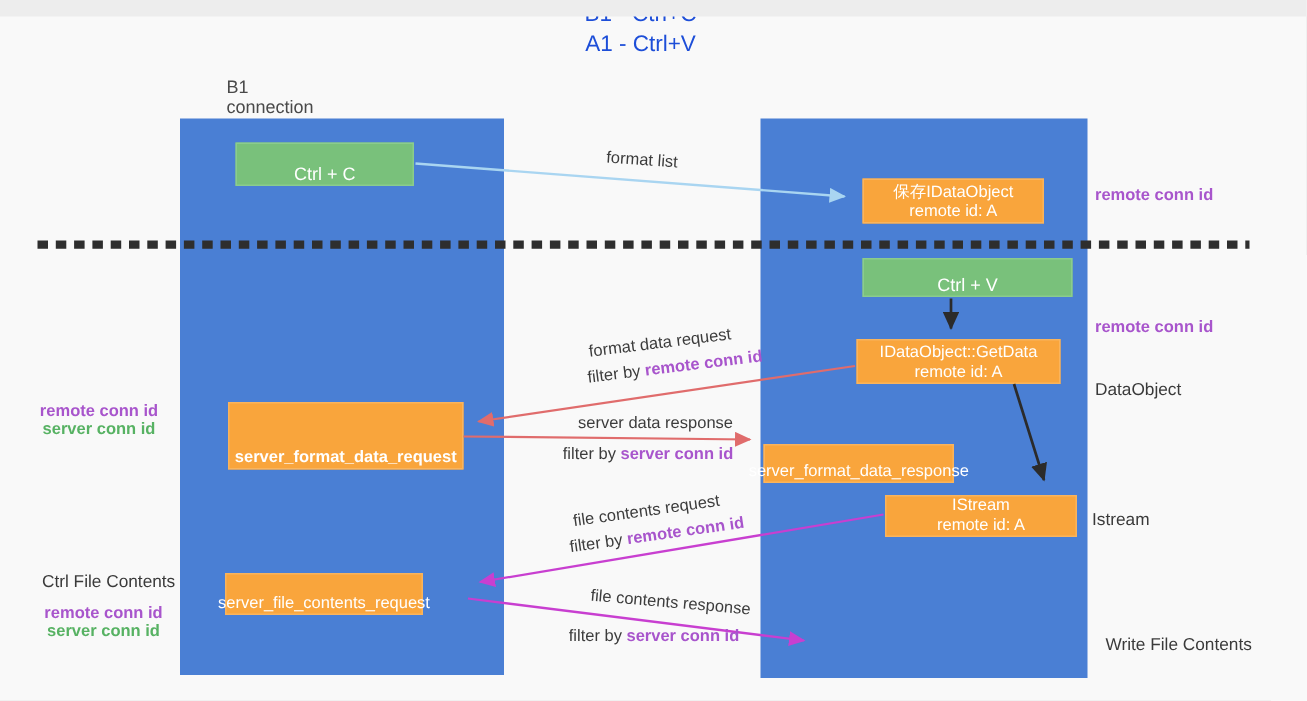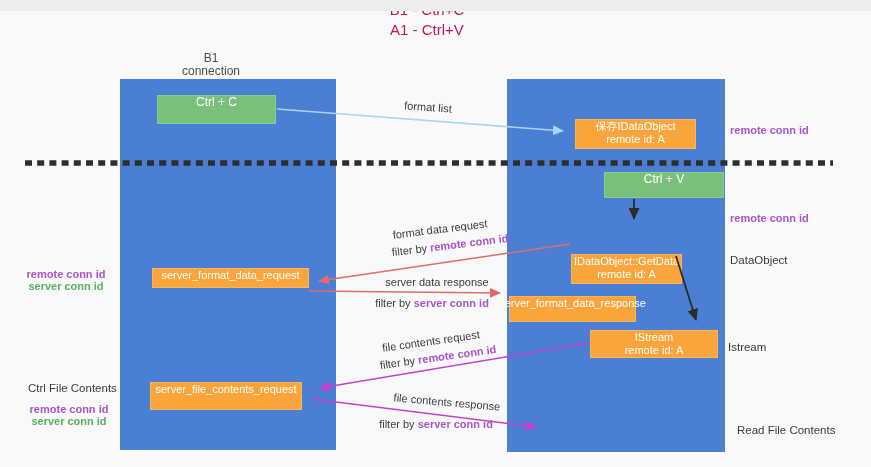--- a/index.html
+++ b/index.html
@@ -4,29 +4,29 @@
 <style>
   html,body { margin:0; padding:0; background:#e9e9e9; }
   .stage {
     position:relative; width:871px; height:467px; overflow:hidden;
     background:#f9f9f9;
     font-family:"Liberation Sans","DejaVu Sans",sans-serif;
     -webkit-font-smoothing:antialiased;
   }
   .title {
     position:absolute; left:0; top:6; width:854px; text-align:center;
-    font-size:15px; line-height:20px; color:#be185d;
+    font-size:15px; line-height:20px; color:#1d4ed8;
   }
   .col-header {
-    position:absolute; text-align:center; font-size:12px; line-height:13px; color:#4a4a4a;
+    position:absolute; font-size:12px; line-height:13px; color:#4a4a4a;
   }
   .col { position:absolute; background:#4a7fd4; }
   .box {
     position:absolute; display:flex; flex-direction:column;
-    align-items:center; justify-content:flex-start;
+    align-items:center; justify-content:flex-end;
     color:#ffffff; text-align:center; font-size:11px; line-height:13px;
     box-sizing:border-box; white-space:nowrap; z-index:3;
   }
   .box.orange { background:#f9a53c; border:1px solid #fab45c; }
   .box.green  { background:#79c17b; border:1px solid #8bcc8d; font-size:12px; }
   .flow-label {
     position:absolute; font-size:11px; color:#3c3c3c; white-space:nowrap; z-index:6;
   }
   .side-label {
     position:absolute; font-size:11px; color:#3a3a3a; white-space:nowrap; z-index:6;
@@ -59,47 +59,47 @@
     <div>Ctrl + C</div>
   </div>
 
   <div class="box orange" style="left:575px; top:119px; width:121px; height:30px;">
     <div class="stack">
       <div>保存IDataObject</div>
       <div>remote id: A</div>
     </div>
   </div>
 
-  <div class="box green" style="left:575px; top:172px; width:120px; height:26px;margin-left:29px;">
+  <div class="box green" style="left:575px; top:172px; width:140px; height:26px;">
     <div>Ctrl + V</div>
   </div>
 
-  <div class="box orange" style="left:571px; top:226px; width:111px; height:30px;margin-top:28px;">
+  <div class="box orange" style="left:571px; top:226px; width:136px; height:30px;">
     <div class="stack">
       <div>IDataObject::GetData</div>
       <div>remote id: A</div>
     </div>
   </div>
 
-  <div class="box orange" style="left:152px; top:268px; width:157px; height:20px;">
+  <div class="box orange" style="left:152px; top:268px; width:157px; height:45px;font-weight:bold;">
     <div>server_format_data_request</div>
   </div>
 
   <div class="box orange" style="left:509px; top:296px; width:127px; height:26px;">
     <div>server_format_data_response</div>
   </div>
 
   <div class="box orange" style="left:590px; top:330px; width:128px; height:28px;">
     <div class="stack">
       <div>IStream</div>
       <div>remote id: A</div>
     </div>
   </div>
 
-  <div class="box orange" style="left:150px; top:382px; width:152px; height:28px;">
+  <div class="box orange" style="left:150px; top:382px; width:132px; height:28px;">
     <div>server_file_contents_request</div>
   </div>
 
 
   <div class="flow-label" style="left:428px; top:101px; transform:translateX(-50%) rotate(4deg);">format list</div>
 
   <div class="flow-label" style="left:440px; top:223px; transform:translateX(-50%) rotate(-7deg);">format data request</div>
   <div class="flow-label" style="left:450px; top:239px; transform:translateX(-50%) rotate(-7deg);">
     <span>filter by </span><span class="bold-purple">remote conn id</span>
   </div>
@@ -116,21 +116,21 @@
 
   <div class="flow-label" style="left:447px; top:396px; transform:translateX(-50%) rotate(5deg);">file contents response</div>
   <div class="flow-label" style="left:436px; top:418px; transform:translateX(-50%);">
     <span>filter by </span><span class="bold-purple">server conn id</span>
   </div>
 
   <div class="side-label bold-purple" style="left:730px; top:124px;">remote conn id</div>
   <div class="side-label bold-purple" style="left:730px; top:212px;">remote conn id</div>
   <div class="side-label" style="left:730px; top:254px; font-size:11.5px;">DataObject</div>
   <div class="side-label" style="left:728px; top:341px; font-size:11.5px;">Istream</div>
-  <div class="side-label" style="left:737px; top:424px; font-size:11.5px;">Read File Contents</div>
+  <div class="side-label" style="left:737px; top:424px; font-size:11.5px;">Write File Contents</div>
 
   <div class="side-label" style="left:25px; top:268px; width:82px; text-align:center;">
     <div class="bold-purple">remote conn id</div>
     <div class="bold-green">server conn id</div>
   </div>
   <div class="side-label" style="left:28px; top:382px; font-size:11.5px;">Ctrl File Contents</div>
   <div class="side-label" style="left:28px; top:403px; width:82px; text-align:center;">
     <div class="bold-purple">remote conn id</div>
     <div class="bold-green">server conn id</div>
   </div>

